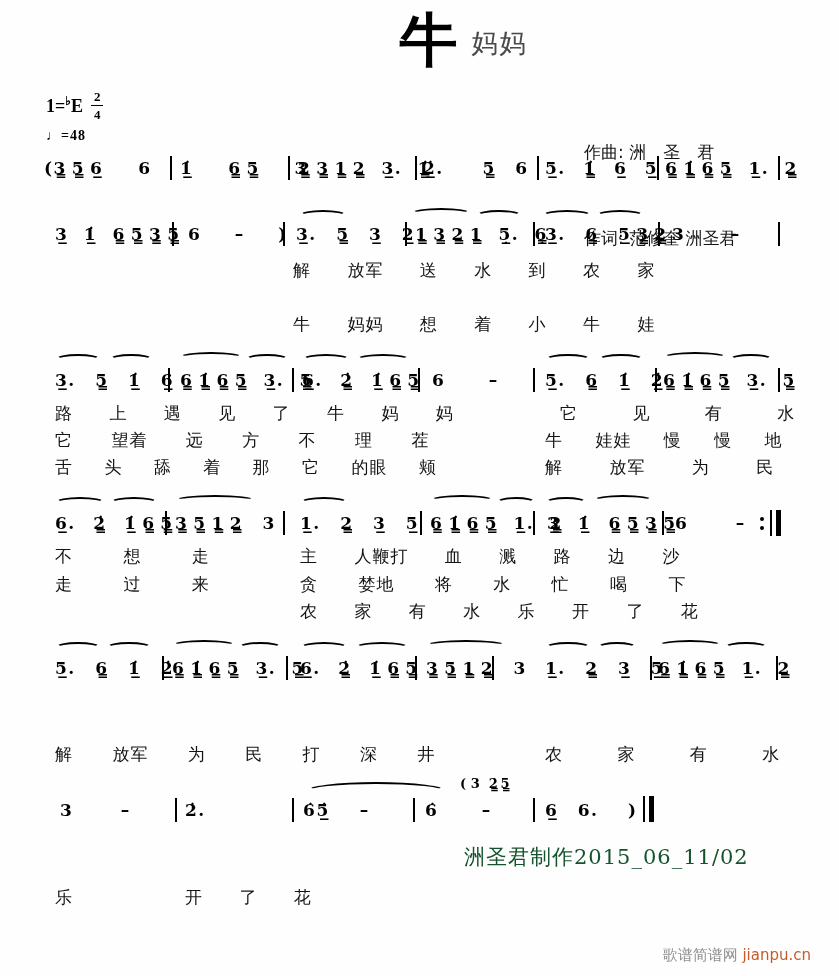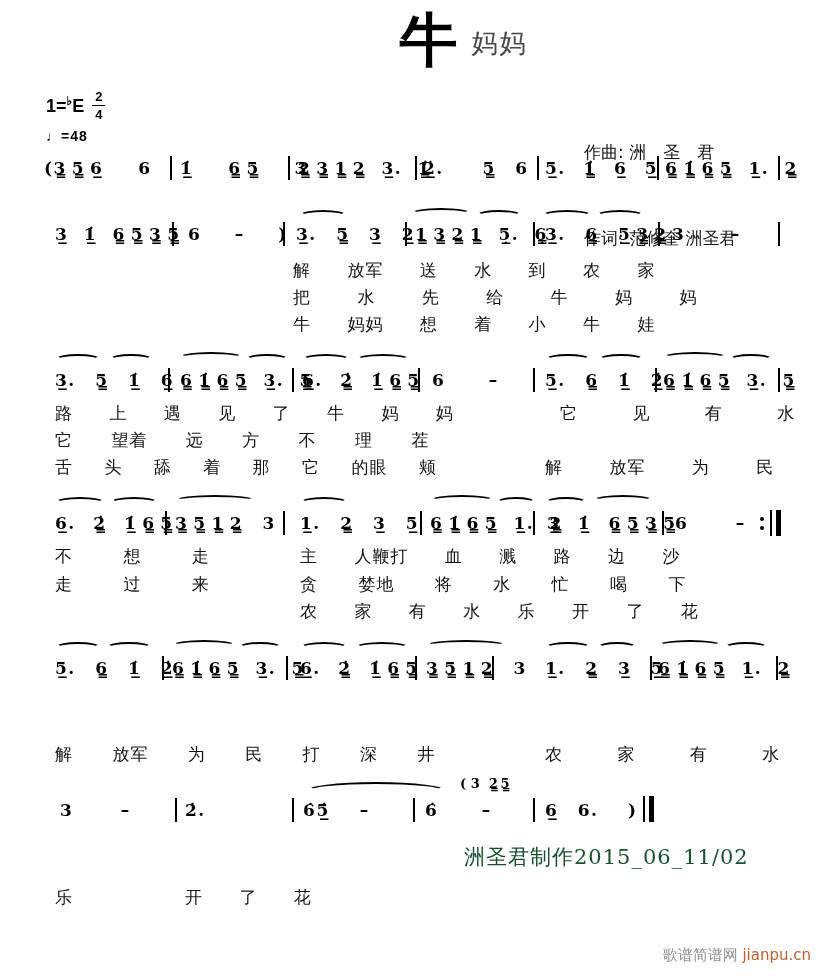--- a/index.html
+++ b/index.html
@@ -5,21 +5,21 @@
   html,body{margin:0;padding:0;background:#ffffff;}
   .sheet{position:relative;width:839px;height:976px;background:#fefefe;overflow:hidden;
          font-family:"DejaVu Sans",sans-serif;color:#111;}
   
   .title-row{position:absolute;top:2px;left:0;width:100%;text-align:center;white-space:nowrap;padding-left:44px;}
   .title-main{font-family:"DejaVu Serif",serif;font-weight:700;font-size:58px;color:#000;}
   .title-sub{font-size:26px;color:#4a4a4a;margin-left:14px;position:relative;top:-8px;letter-spacing:2px;}
   
   .credits{position:absolute;left:584px;top:80px;font-size:17px;line-height:1.7;color:#141414;white-space:pre;}
   
-  .keyblock{position:absolute;left:46px;top:92px;font-family:Liberation Sans, sans-serif;font-weight:700;color:#000;}
+  .keyblock{position:absolute;left:46px;top:92px;font-family:Liberation Serif, serif;font-weight:700;color:#000;}
   .key-row{font-size:18px;}
   .key-row sup{font-size:12px;}
   .frac{display:inline-block;vertical-align:middle;text-align:center;font-size:13px;line-height:1;margin-left:8px;position:relative;top:-2px;}
   .frac .num{display:block;border-bottom:1.5px solid #000;padding:0 3px 2px;}
   .frac .den{display:block;padding-top:2px;}
   .tempo{font-size:14px;margin-top:5px;letter-spacing:1px;}
   
   .measure{position:absolute;top:0;font-family:"DejaVu Serif",serif;font-weight:700;font-size:17px;
            letter-spacing:1.5px;white-space:pre;color:#000;}
   .mline{position:absolute;left:0;width:839px;height:28px;}
@@ -89,21 +89,20 @@
     <div class="bar" style="left:658px;top:-2px"></div>
     <div class="bar" style="left:778px;top:-2px"></div>
   </div>
   <div class="arc" style="left:300px;top:210px;width:46px"></div>
   <div class="arc" style="left:412px;top:208px;width:58px"></div>
   <div class="arc" style="left:477px;top:210px;width:44px"></div>
   <div class="arc" style="left:543px;top:210px;width:48px"></div>
   <div class="arc" style="left:597px;top:210px;width:46px"></div>
 
   <div class="lyr" style="left:293px;top:259px;word-spacing:30px">解 放军 送 水 到 农 家</div>
-  <div class="lyr" style="left:293px;top:286px;word-spacing:40px">把 水 先 给 牛 妈 妈</div>
   <div class="lyr" style="left:293px;top:313px;word-spacing:30px">牛 妈妈 想 着 小 牛 娃</div>
 
   <div class="mline" style="top:370px">
     <span class="measure" style="left:55px;word-spacing:12px">3̲. 5̳ 1̲̇ 6̲</span>
     <span class="measure" style="left:180px;word-spacing:8px">6̳ 1̳̇ 6̳ 5̳ 3̲. 5̳</span>
     <span class="measure" style="left:302px;word-spacing:10px">6̲. 2̳̇ 1̲̇ 6̳ 5̳</span>
     <span class="measure" style="left:432px;word-spacing:36px">6 –</span>
     <span class="measure" style="left:545px;word-spacing:12px">5̲. 6̳ 1̲̇ 2̲̇</span>
     <span class="measure" style="left:663px;word-spacing:8px">6̳ 1̳̇ 6̳ 5̳ 3̲. 5̳</span>
     <div class="bar" style="left:168px;top:-2px"></div>
@@ -120,20 +119,21 @@
   <div class="arc" style="left:303px;top:354px;width:46px"></div>
   <div class="arc" style="left:357px;top:354px;width:52px"></div>
   <div class="arc" style="left:546px;top:354px;width:44px"></div>
   <div class="arc" style="left:599px;top:354px;width:44px"></div>
   <div class="arc" style="left:664px;top:352px;width:62px"></div>
   <div class="arc" style="left:730px;top:354px;width:42px"></div>
 
   <div class="lyr" style="left:55px;top:402px;word-spacing:30px">路 上 遇 见 了 牛 妈 妈</div>
   <div class="lyr" style="left:560px;top:402px;word-spacing:48px">它 见 有 水</div>
   <div class="lyr" style="left:55px;top:429px;word-spacing:32px">它 望着 远 方 不 理 茬</div>
+  <div class="lyr" style="left:545px;top:429px;word-spacing:26px">牛 娃娃 慢 慢 地</div>
   <div class="lyr" style="left:545px;top:456px;word-spacing:40px">解 放军 为 民</div>
   <div class="lyr" style="left:55px;top:456px;word-spacing:25px">舌 头 舔 着 那 它 的眼 颊</div>
 
   <div class="mline" style="top:513px">
     <span class="measure" style="left:55px;word-spacing:10px">6̲. 2̳̇ 1̲̇ 6̳ 5̳</span>
     <span class="measure" style="left:175px;word-spacing:12px">3̳ 5̳ 1̳ 2̳ 3</span>
     <span class="measure" style="left:300px;word-spacing:12px">1̲. 2̳ 3̲ 5̲</span>
     <span class="measure" style="left:430px;word-spacing:8px">6̳ 1̳̇ 6̳ 5̳ 1̲. 2̳</span>
     <span class="measure" style="left:547px;word-spacing:10px">3̲ 1̲̇ 6̳ 5̳ 3̳ 5̳</span>
     <span class="measure" style="left:675px;word-spacing:40px">6 –</span>

